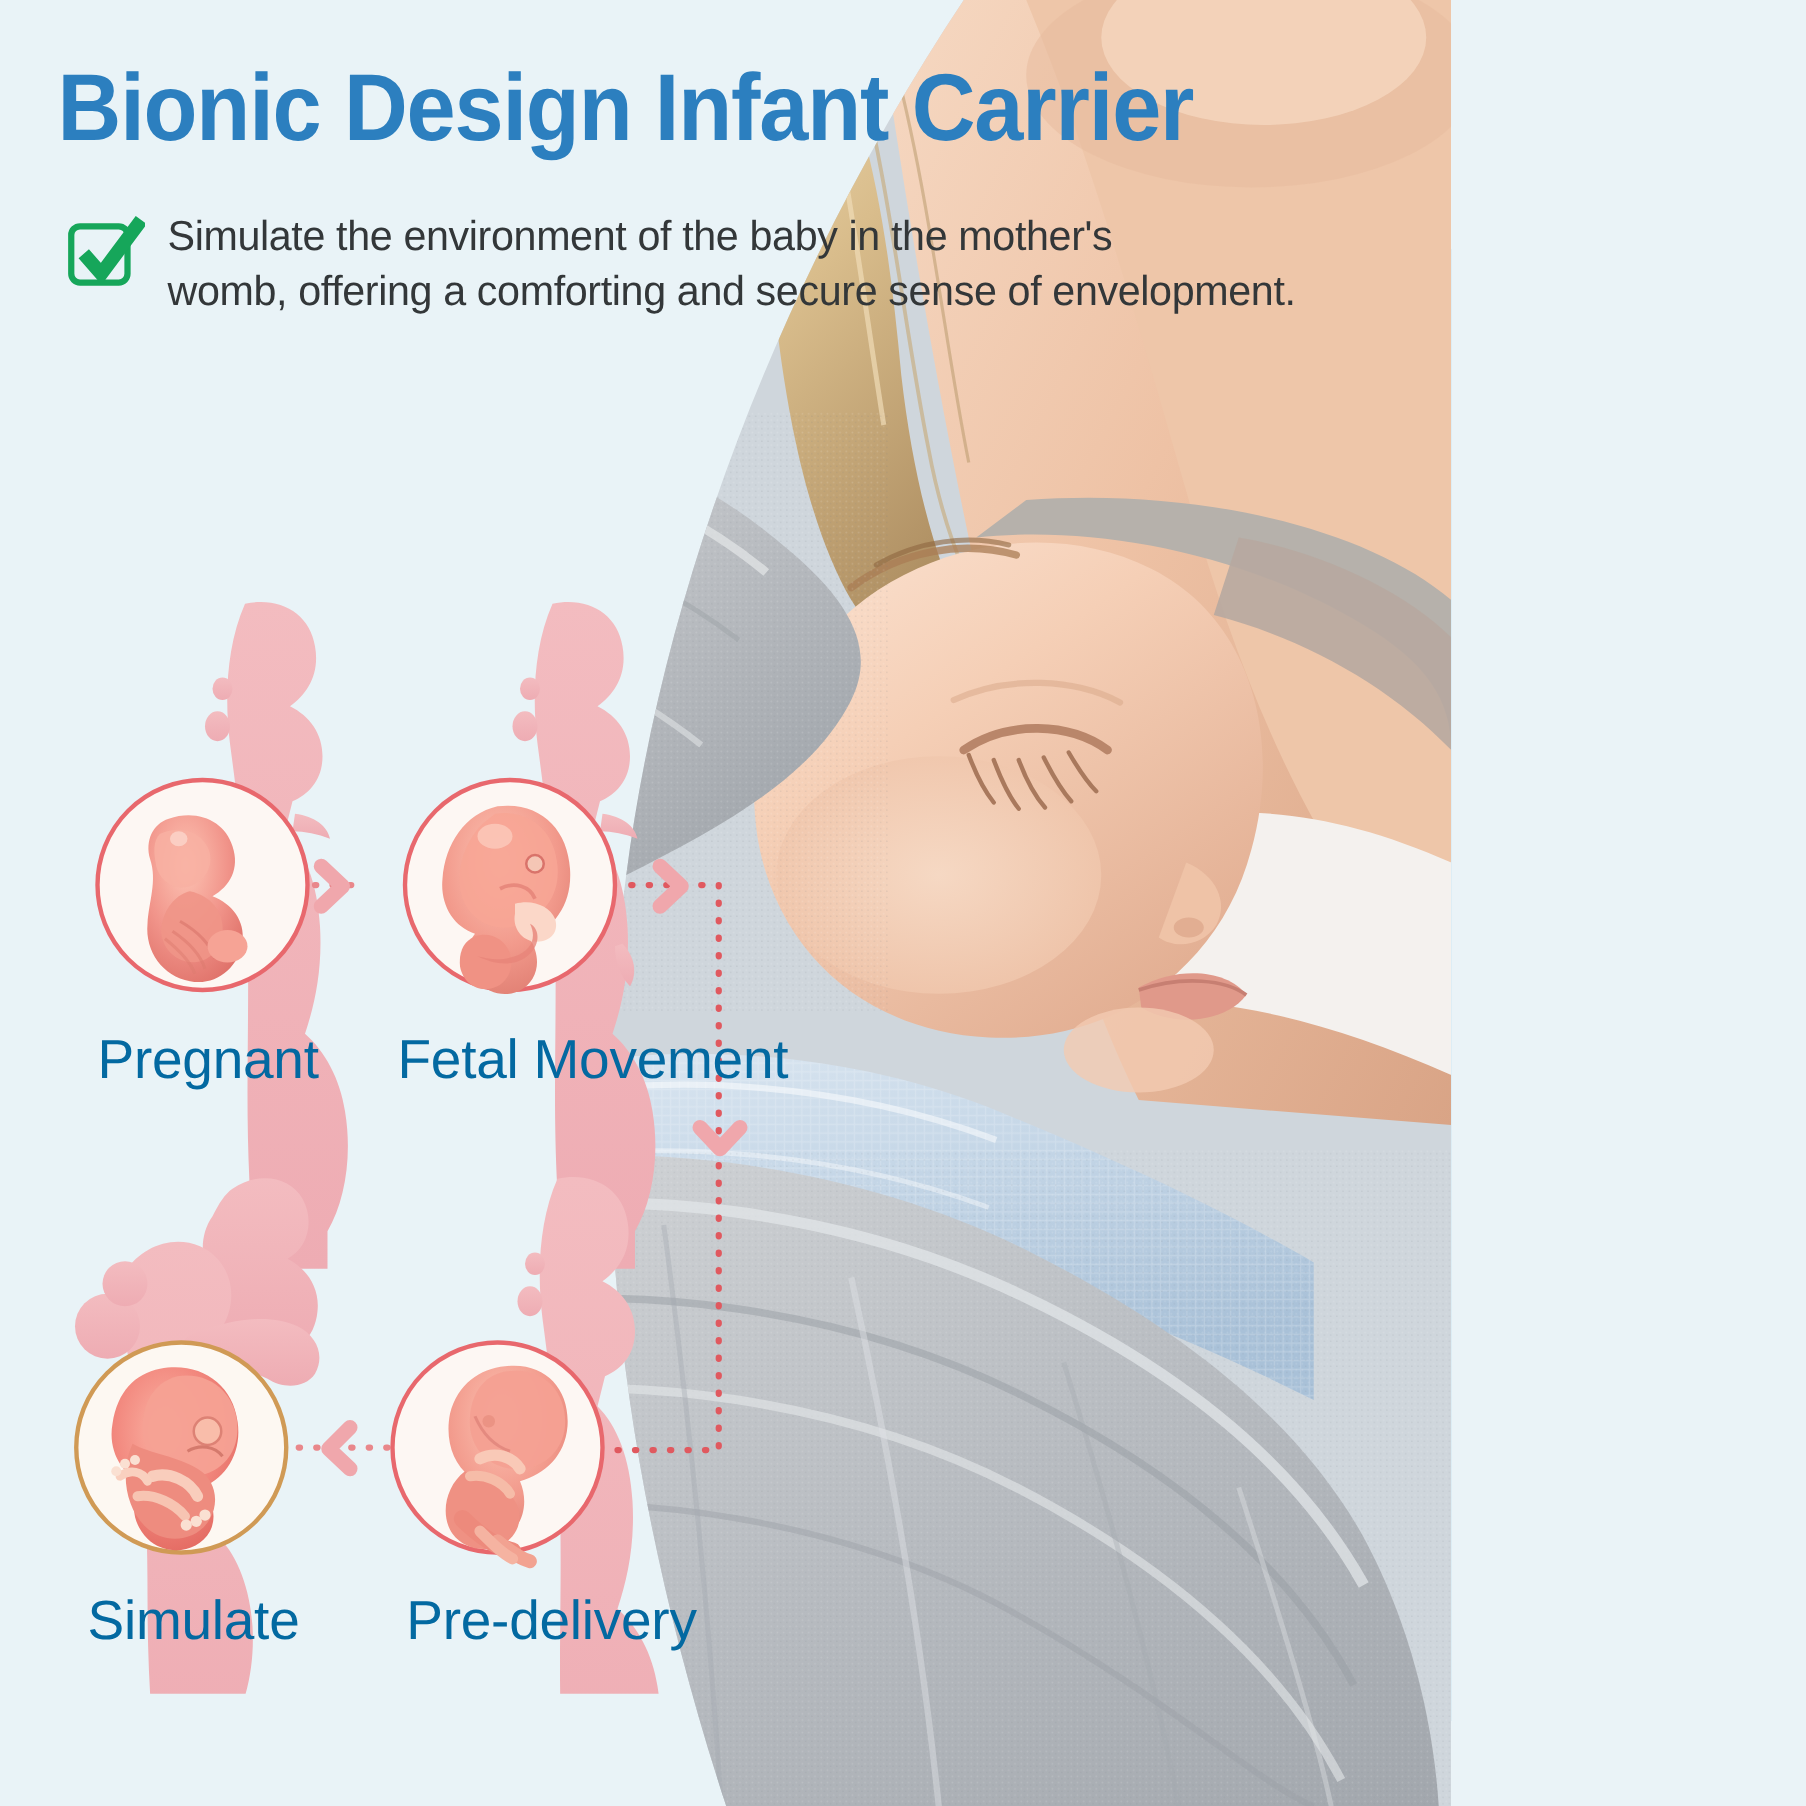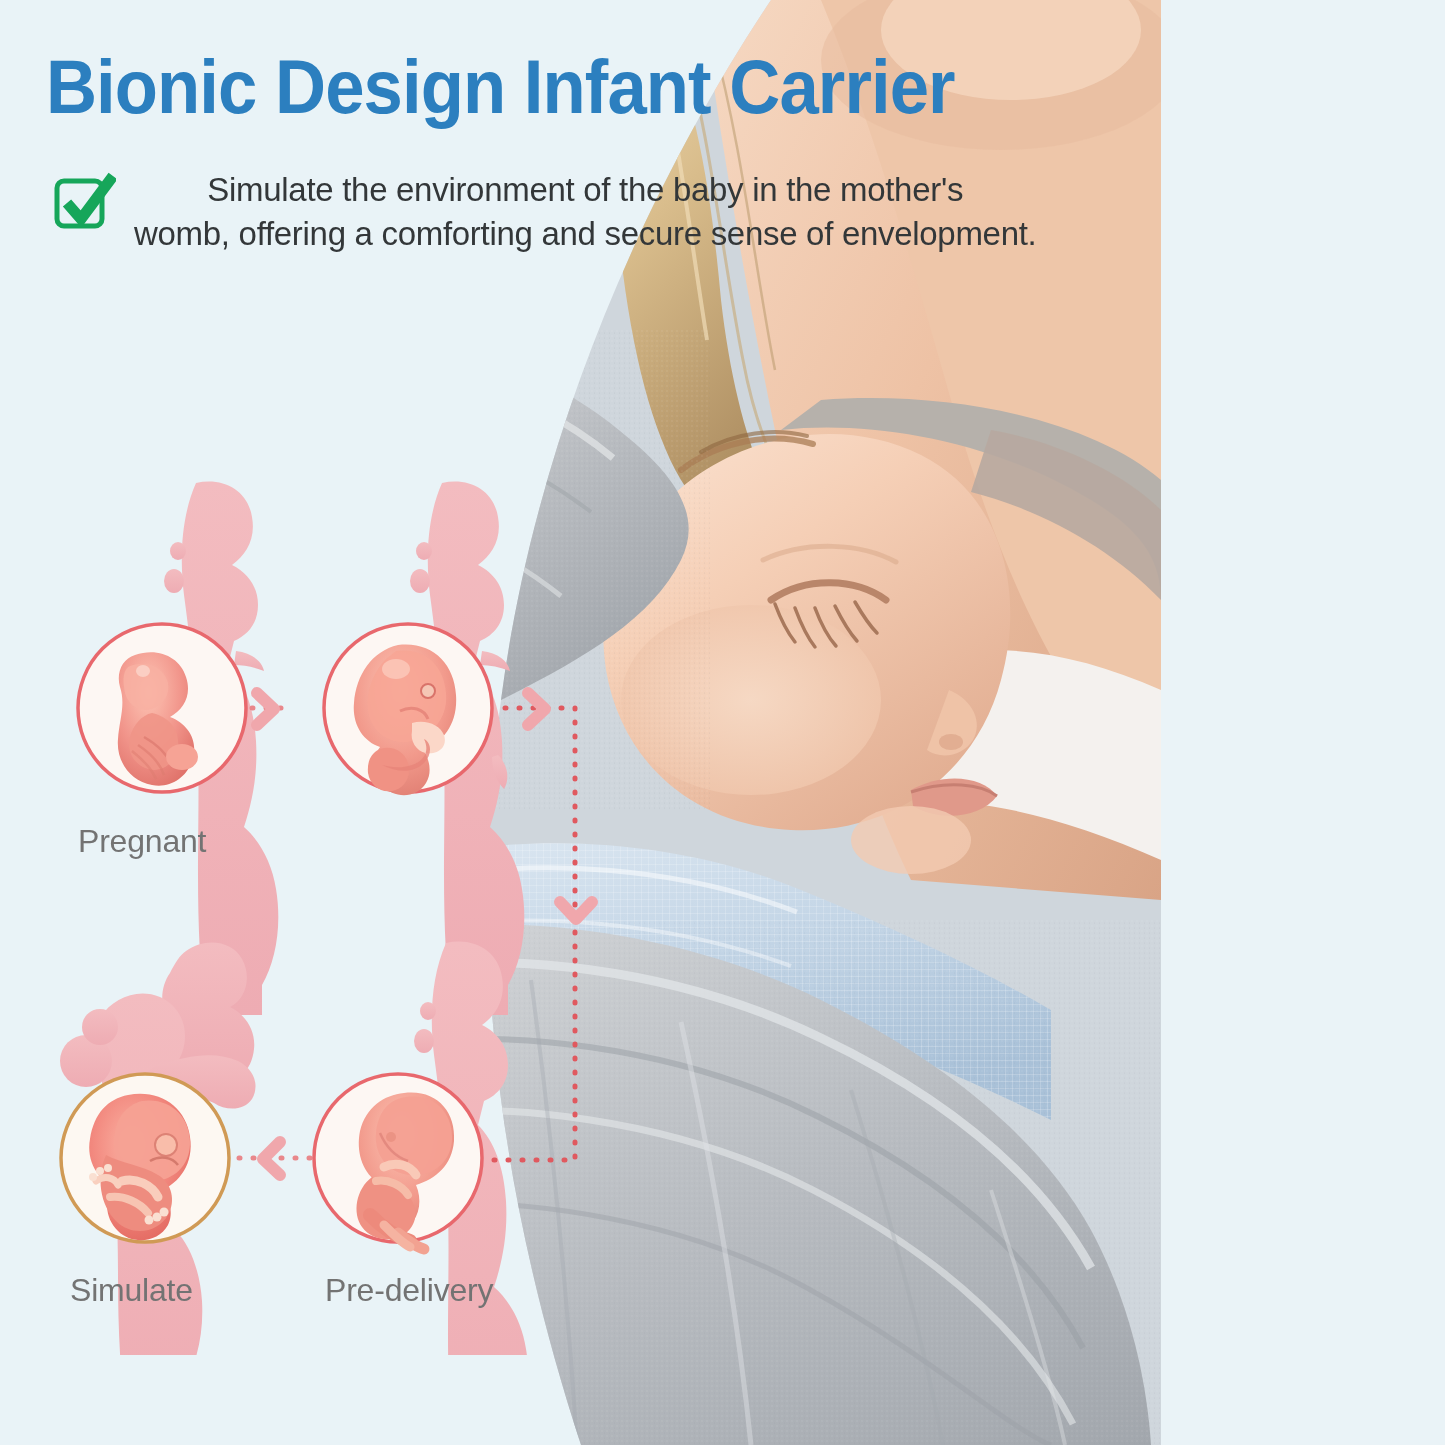--- a/index.html
+++ b/index.html
@@ -34,40 +34,40 @@
     letter-spacing:-1px;
     color:#2c7fbf;
     line-height:1.02;
     transform:scaleX(0.93);
     transform-origin:left center;
     white-space:nowrap;
   }
 
   
   .bullets { position:absolute; left:52px; top:168px; width:1160px; }
-  .bullet { display:flex; align-items:flex-start; margin-bottom:52px;text-align:center; }
+  .bullet { display:flex; align-items:flex-start; margin-bottom:52px; }
   .check-icon { flex:0 0 auto; width:64px; height:64px; margin-right:18px; margin-top:2px; }
   .bullet-text {
     font-size:33.5px;
     line-height:1.30;
     color:#333739;
     letter-spacing:-0.3px;
     transform:scaleX(0.985);
     transform-origin:left top;
     white-space:pre-line;
   }
 
   
   .diagram { position:absolute; left:0; top:455px; width:640px; height:900px; }
   .diagram svg { display:block; }
 
   .stage-label {
     position:absolute;
-    font-size:32px;
-    color:#737373;
+    font-size:44px;
+    color:#0369a1;
     letter-spacing:-0.2px;
     white-space:nowrap;
   }
   .lbl-pregnant   { left:78px;  top:823px; }
   .lbl-fetal      { left:318px; top:823px; }
   .lbl-newborn    { left:70px;  top:1272px; }
   .lbl-predeliv   { left:325px; top:1272px; }
 </style>
 </head>
 <body>
@@ -491,16 +491,17 @@
 
           <path d="M370,760 C382,772 396,782 410,786" stroke="#ed8a7c" stroke-width="14" fill="none" stroke-linecap="round"></path>
           <path d="M398,778 C408,786 416,792 424,794" stroke="#f2a291" stroke-width="11" fill="none" stroke-linecap="round"></path>
           <path d="M384,770 C394,780 402,788 410,792" stroke="#f5b3a1" stroke-width="9" fill="none" stroke-linecap="round"></path>
         </g>
       </g>
     </svg>
   </div>
 
   <div class="stage-label lbl-pregnant">Pregnant</div>
+  <div class="stage-label lbl-fetal">Fetal Movement</div>
   <div class="stage-label lbl-newborn">Simulate</div>
   <div class="stage-label lbl-predeliv">Pre-delivery</div>
 
 </div>
 
 </body></html>

